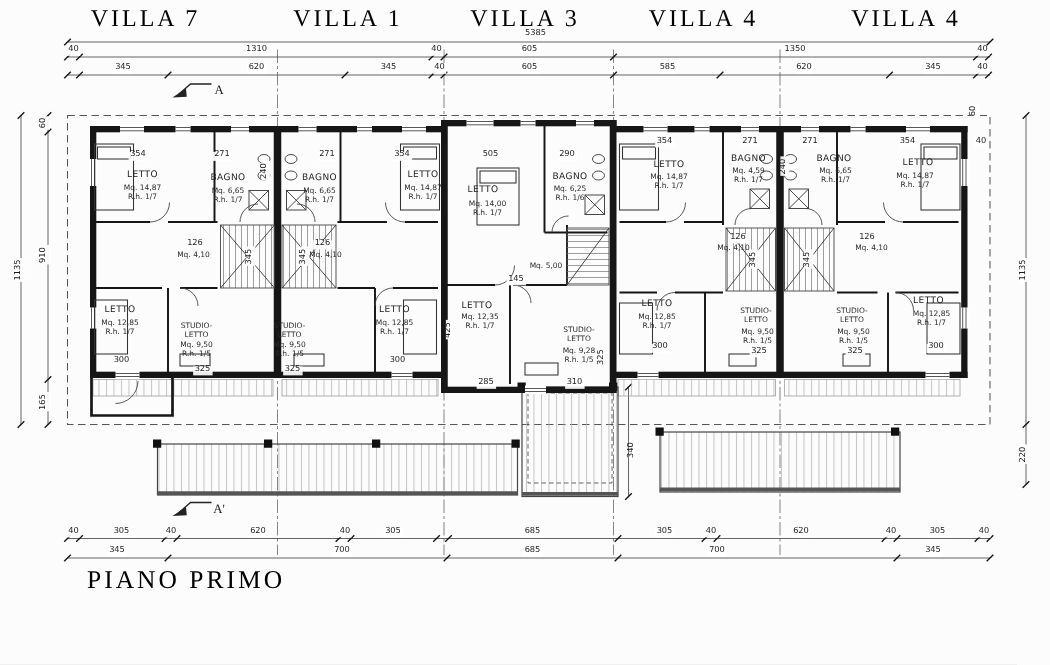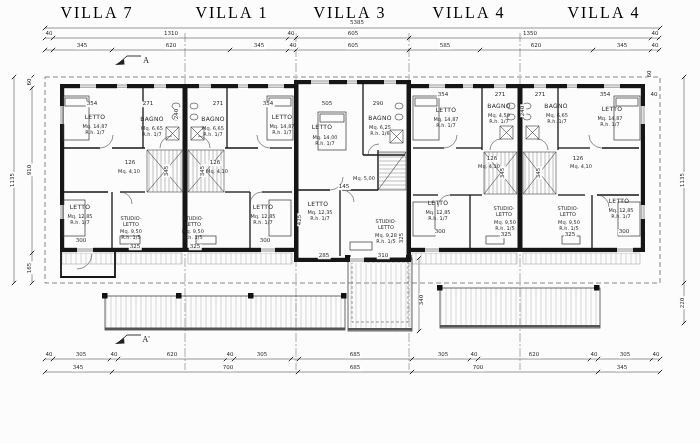--- a/index.html
+++ b/index.html
@@ -367,20 +367,21 @@
       <path d="M141,335 L127,335 L119,342"></path>
       <polygon points="115,344 124,338 124.5,343.5" fill="#222" stroke="none"></polygon>
     </g>
   </svg>
 
   <div class="L vt" style="left:97px;top:13px">VILLA 7</div>
   <div class="L vt" style="left:232px;top:13px">VILLA 1</div>
   <div class="L vt" style="left:350px;top:13px">VILLA 3</div>
   <div class="L vt" style="left:469px;top:13px">VILLA 4</div>
   <div class="L vt" style="left:604px;top:13px">VILLA 4</div>
+  <div class="pt" style="left:58px;top:377px">PIANO PRIMO</div>
   <div class="L mk" style="left:146px;top:60px">A</div>
   <div class="L mk" style="left:146px;top:339px">A'</div>
 
   <span class="L d" style="left:357px;top:23px">5385</span>
   <span class="L d" style="left:49px;top:34px">40</span>
   <span class="L d" style="left:171px;top:34px">1310</span>
   <span class="L d" style="left:291px;top:34px">40</span>
   <span class="L d" style="left:353px;top:34px">605</span>
   <span class="L d" style="left:530px;top:34px">1350</span>
   <span class="L d" style="left:655px;top:34px">40</span>

